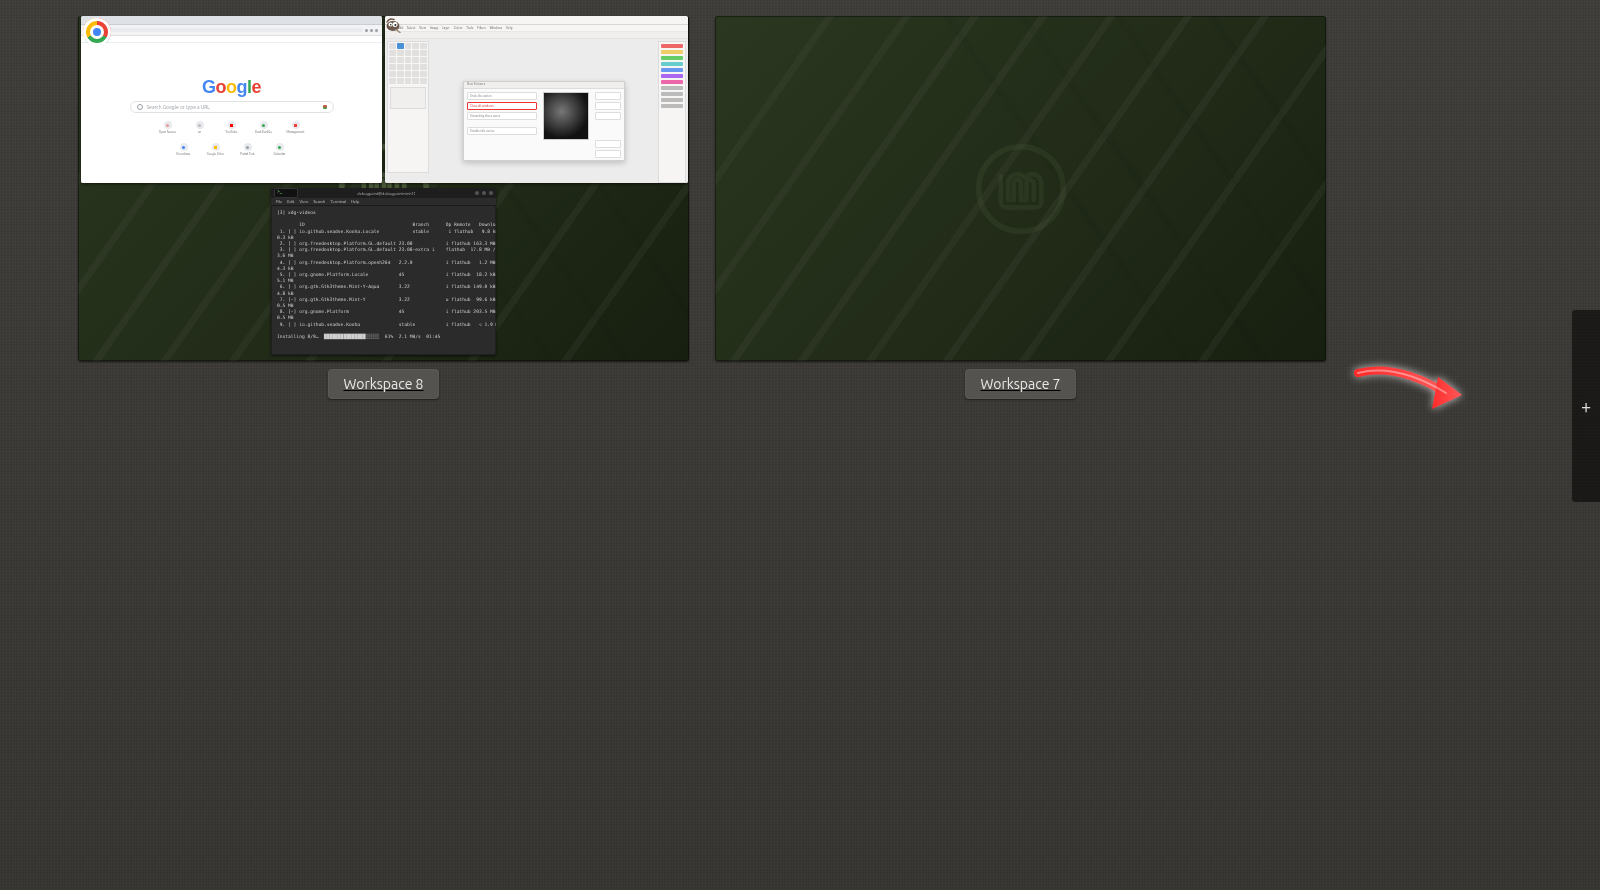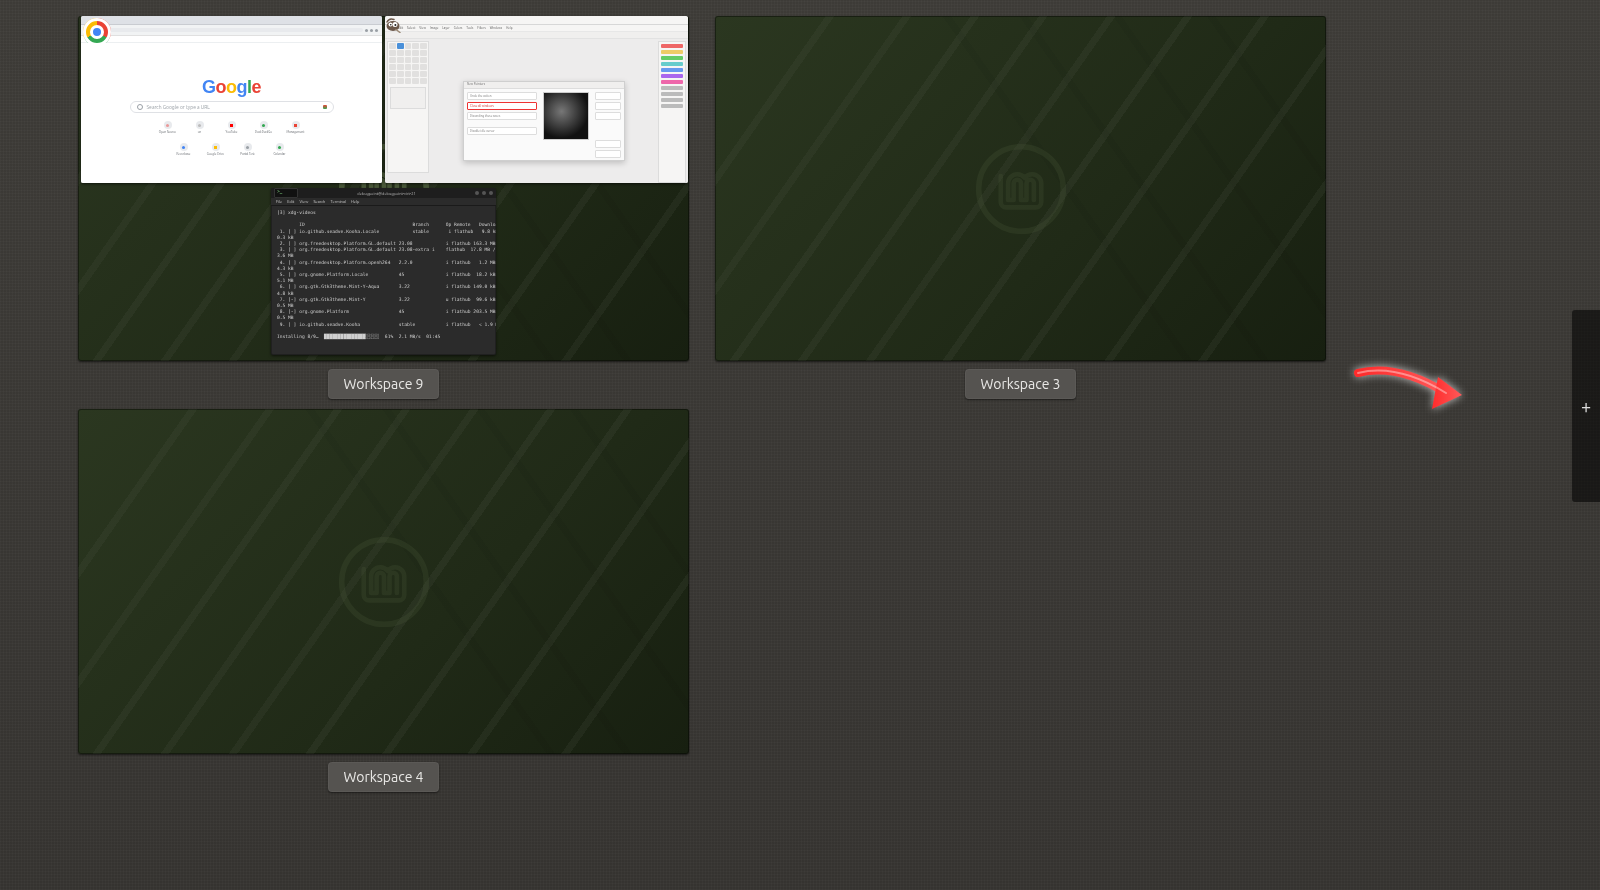--- a/index.html
+++ b/index.html
@@ -6,21 +6,21 @@
   body{
     background:#3c3a36;
     background-image:
       repeating-linear-gradient(0deg,rgba(255,255,255,.02) 0 1px,transparent 1px 3px),
       repeating-linear-gradient(90deg,rgba(255,255,255,.02) 0 1px,transparent 1px 3px),
       linear-gradient(#3d3b37,#353330);
   }
 
   .grid{position:absolute;left:78px;top:16px;display:grid;
     grid-template-columns:611px 611px;grid-template-rows:auto auto;
-    column-gap:26px;row-gap:10px;}
+    column-gap:26px;row-gap:10px;text-decoration:underline;}
   .ws-cell{display:flex;flex-direction:column;align-items:center;}
   .ws-thumb{width:611px;height:345px;position:relative;border-radius:3px;overflow:hidden;
     box-shadow:0 1px 2px rgba(0,0,0,.6),inset 0 0 0 1px rgba(0,0,0,.4);
     background:linear-gradient(135deg,#2b3720 0%,#202a17 60%,#171f10 100%);cursor:pointer;}
   .ws-thumb::before{content:"";position:absolute;inset:0;pointer-events:none;
     background-image:
       linear-gradient(125deg,transparent 13%,rgba(255,255,255,.03) 13% 14%,transparent 14% 22%,rgba(255,255,255,.03) 22% 23%,transparent 23% 30%,rgba(255,255,255,.035) 30% 31%,transparent 31% 38%,rgba(255,255,255,.035) 38% 39%,transparent 39% 46%,rgba(255,255,255,.035) 46% 47%,transparent 47% 55%,rgba(255,255,255,.04) 55% 56%,transparent 56% 64%,rgba(255,255,255,.04) 64% 65%,transparent 65% 74%,rgba(255,255,255,.04) 74% 75%,transparent 75% 85%,rgba(255,255,255,.04) 85% 86%,transparent 86%),
       linear-gradient(55deg,transparent 55%,rgba(0,0,0,.05) 55% 56%,transparent 56% 64%,rgba(0,0,0,.05) 64% 65%,transparent 65% 75%,rgba(0,0,0,.05) 75% 76%,transparent 76% 86%,rgba(0,0,0,.05) 86% 87%,transparent 87%);
   }
   .ws-thumb.empty .mint-logo{opacity:.25}
@@ -324,47 +324,36 @@
 4.8 kB
  7. [-] org.gtk.Gtk3theme.Mint-Y            3.22             u flathub  99.6 kB / 11
 0.5 MB
  8. [-] org.gnome.Platform                  45               i flathub 203.5 MB / 37
 0.5 MB
  9. [ ] io.github.seadve.Kooha              stable           i flathub   &lt; 1.9 MB
 
 Installing 8/9…  ███████████████░░░░░  61%  2.1 MB/s  01:45</pre>
       </div>
     </div>
-    <div class="ws-label">Workspace 9</div>
+    <div class="ws-label">Workspace 8</div>
   </div>
 
 
   <div class="ws-cell">
     <div class="ws-thumb empty">
       <div class="mint-logo">
         <svg viewBox="0 0 100 100">
             <circle cx="50" cy="50" r="46" fill="none" stroke="#4b5a3a" stroke-width="6"></circle>
             <path d="M28 36 v28 a6 6 0 0 0 6 6 h32 a6 6 0 0 0 6-6 V44 a10 10 0 0 0-10-10 a10 10 0 0 0-8 4 a10 10 0 0 0-8-4 a10 10 0 0 0-10 10 v18 h6 V44 a4 4 0 0 1 8 0 v18 h6 V44 a4 4 0 0 1 8 0 v18" fill="none" stroke="#4b5a3a" stroke-width="5" stroke-linecap="round" stroke-linejoin="round"></path>
           </svg>
       </div>
     </div>
-    <div class="ws-label">Workspace 3</div>
+    <div class="ws-label">Workspace 7</div>
   </div>
 
-  <div class="ws-cell">
-    <div class="ws-thumb empty">
-      <div class="mint-logo">
-        <svg viewBox="0 0 100 100">
-            <circle cx="50" cy="50" r="46" fill="none" stroke="#4b5a3a" stroke-width="6"></circle>
-            <path d="M28 36 v28 a6 6 0 0 0 6 6 h32 a6 6 0 0 0 6-6 V44 a10 10 0 0 0-10-10 a10 10 0 0 0-8 4 a10 10 0 0 0-8-4 a10 10 0 0 0-10 10 v18 h6 V44 a4 4 0 0 1 8 0 v18 h6 V44 a4 4 0 0 1 8 0 v18" fill="none" stroke="#4b5a3a" stroke-width="5" stroke-linecap="round" stroke-linejoin="round"></path>
-          </svg>
-      </div>
-    </div>
-    <div class="ws-label">Workspace 4</div>
-  </div>
 
 </div>
 
 <div class="add-strip">
   <span>+</span>
 </div>
 
 <div class="arrow">
   <svg viewBox="0 0 120 70">
     <defs>

